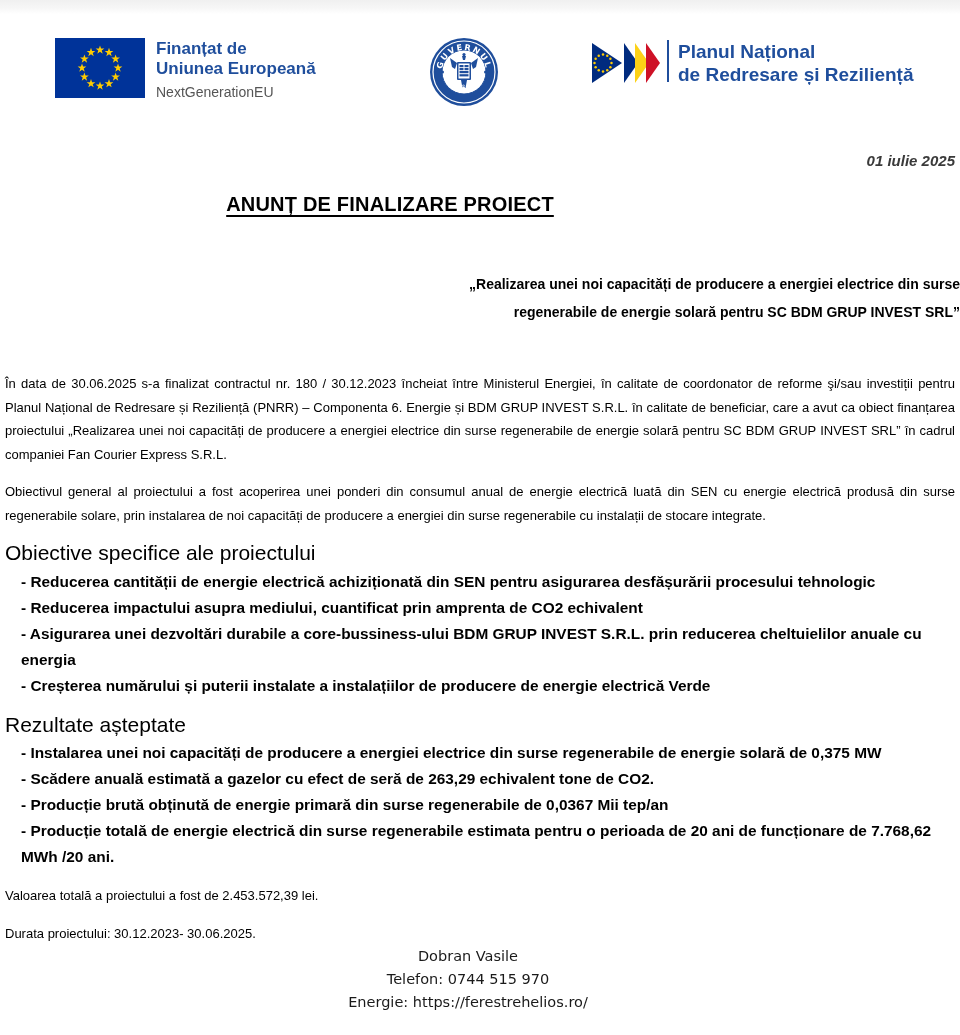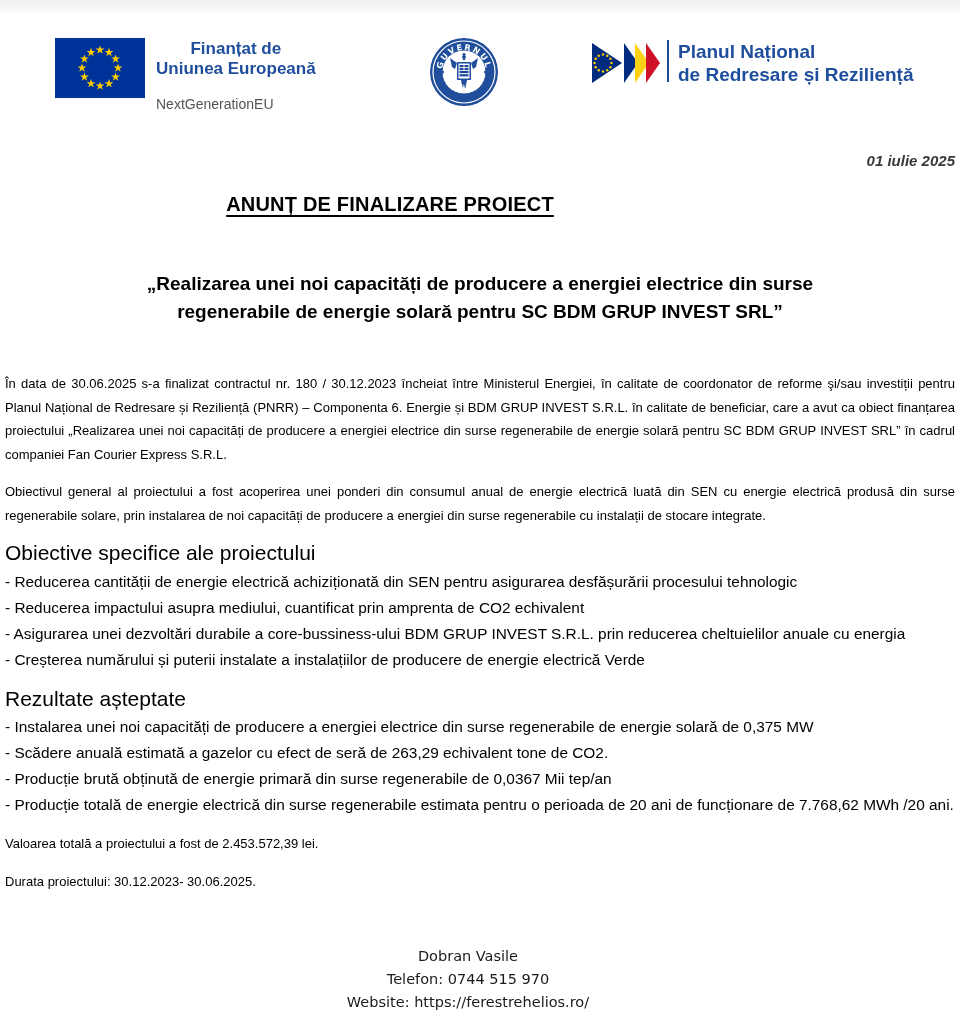--- a/index.html
+++ b/index.html
@@ -58,28 +58,27 @@
     margin-left: 11px;
     padding-top: 1px;
   }
   .eu-line1, .eu-line2 {
     font-family: "Liberation Sans", sans-serif;
     font-weight: bold;
     font-size: 17px;
     line-height: 20px;
     color: #1F4E9C;
     white-space: nowrap;
-    text-align: center;
   }
   .eu-sub {
     font-family: "Liberation Sans", sans-serif;
     font-size: 14px;
     line-height: 19px;
     color: #555555;
-    margin-top: 16px;
+    margin-top: 4px;
     white-space: nowrap;
   }
 
   
   .gov-logo {
     position: absolute;
     left: 428px;
     top: 8px;
     width: 72px;
     height: 72px;
@@ -143,24 +142,24 @@
     font-size: 20px;
     letter-spacing: 0.2px;
     text-decoration: underline;
     text-underline-offset: 4px;
   }
   .doc-subtitle {
     position: absolute;
     top: 270px;
     left: 0;
     width: 960px;
-    text-align: center;
-    font-family: "Liberation Sans", sans-serif;
-    font-weight: bold;
-    font-size: 19px;
+    text-align: right;
+    font-family: "Liberation Sans", sans-serif;
+    font-weight: bold;
+    font-size: 14px;
     line-height: 28px;
   }
 
   
   .body-area {
     position: absolute;
     top: 372px;
     left: 5px;
     width: 950px;
   }
@@ -173,23 +172,24 @@
     font-stretch: condensed;
     transform-origin: left top;
   }
   .list-head {
     font-family: "Liberation Sans Narrow", "Liberation Sans", sans-serif;
     font-size: 21px;
     line-height: 23.5px;
     margin: 0 0 4px 0;
   }
   .list {
-    margin: 0 0 14px 0;
+    margin: 0 0 14px 16px;
     padding: 0;
     list-style: none;
+    font-weight: bold;
   }
   .list li {
     font-family: "Liberation Sans Narrow", "Liberation Sans", sans-serif;
     font-size: 15.4px;
     line-height: 26px;
     margin: 0;
     white-space: normal;
   }
 
   
@@ -373,16 +373,16 @@
       <li>- Producție totală de energie electrică din surse regenerabile estimata pentru o perioada de 20 ani de funcționare de 7.768,62 MWh /20 ani.</li>
     </ul>
 
     <p class="para">Valoarea totală a proiectului a fost de 2.453.572,39 lei.</p>
     <p class="para">Durata proiectului: 30.12.2023- 30.06.2025.</p>
   </div>
 
   <div class="contact">
     <div>Dobran Vasile</div>
     <div>Telefon: 0744 515 970</div>
-    <div>Website: https://ferestrehelios.ro/</div>
+    <div>Energie: https://ferestrehelios.ro/</div>
   </div>
 
 </div>
 
 </body></html>

